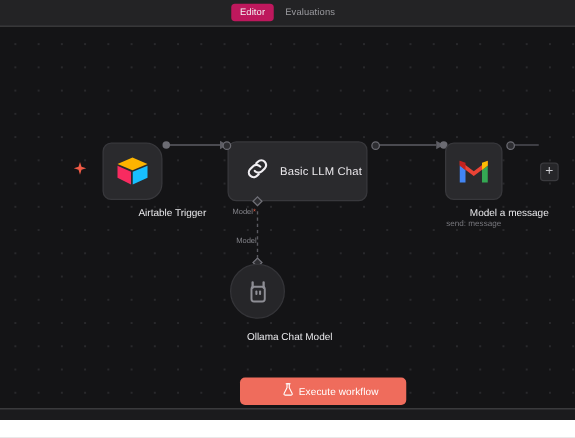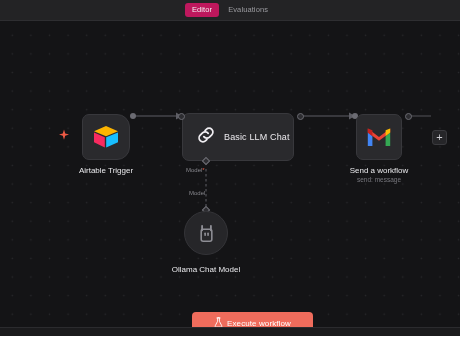--- a/index.html
+++ b/index.html
@@ -102,21 +102,21 @@
   }
   .node-box {
     position: absolute;
     background: #2a2a2d;
     border: 1px solid #38383c;
     border-radius: 7px;
     box-sizing: border-box;
   }
   .node-label {
     position: absolute;
-    text-align: center;
+    text-align: right;
     color: #e9e9ec;
     font-size: 8px;
     line-height: 10px;
     white-space: nowrap;
   }
   .node-sublabel {
     position: absolute;
     text-align: center;
     color: #77777d;
     font-size: 6.5px;
@@ -223,29 +223,30 @@
     color: #cfcfd4;
     font-size: 11px;
     line-height: 13px;
     text-align: center;
     cursor: pointer;
   }
 
   
   .execute-btn {
     position: absolute;
-    left: 192px; top: 291px;
+    left: 192px; top: 281px;
     width: 121px; height: 22px;
     background: #ef6c5c;
     border-radius: 4px;
     display: flex;
     align-items: center;
     justify-content: center;
     gap: 4px;
     cursor: pointer;
+    padding-left: 12px;
   }
   .execute-btn .label {
     color: #ffffff;
     font-size: 8px;
     letter-spacing: 0.1px;
     white-space: nowrap;
   }
   .flask-icon { display: block; }
 </style>
 </head>
@@ -335,21 +336,21 @@
       <div style="position:absolute;left:366px;top:105px;width:26px;height:21px;">
         <svg width="26" height="21" viewBox="0 0 26 21">
           <path d="M1.8 20 L1.8 6.4 L6.4 9.9 L6.4 20 Z" fill="#4285f4"></path>
           <path d="M19.6 20 L19.6 9.9 L24.2 6.4 L24.2 20 Z" fill="#34a853"></path>
           <path d="M1.8 6.4 L1.8 2.6 L13 10.9 L24.2 2.6 L24.2 6.4 L13 14.8 Z" fill="#ea4335"></path>
           <path d="M24.2 2.6 L24.2 6.4 L19.6 9.9 L19.6 4.2 Z" fill="#fbbc04"></path>
           <path d="M1.8 2.6 L6.4 4.2 L6.4 9.9 L1.8 6.4 Z" fill="#c5221f"></path>
         </svg>
       </div>
       <div class="port port-hollow" style="left:405px;top:92px;"></div>
-      <div class="node-label" style="left:319px;top:145px;width:120px;">Send a workflow</div>
+      <div class="node-label" style="left:319px;top:145px;width:120px;">Model a message</div>
       <div class="node-sublabel" style="left:319px;top:155px;width:120px;">send: message</div>
     </div>
 
     <div class="add-node">+</div>
 
     <div class="execute-btn">
       <span class="flask-icon">
         <svg width="9" height="11" viewBox="0 0 10 12" fill="none" stroke="#ffffff" stroke-width="1" stroke-linecap="round" stroke-linejoin="round">
           <path d="M4 1 L4 4.6 L1.4 9.6 a1 1 0 0 0 0.9 1.5 h5.4 a1 1 0 0 0 0.9 -1.5 L6 4.6 L6 1 Z"></path>
           <path d="M3.2 1 L6.8 1"></path>

